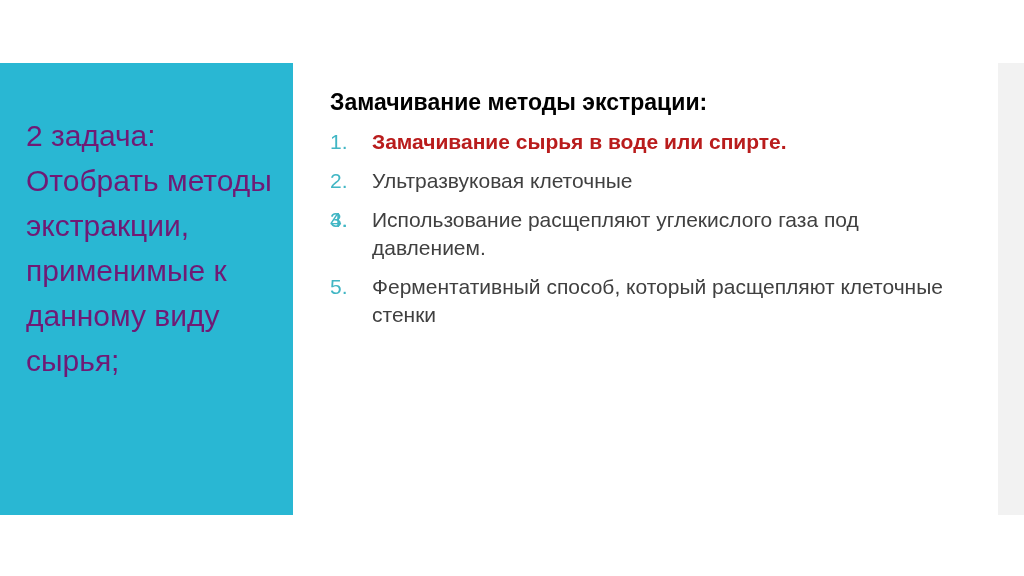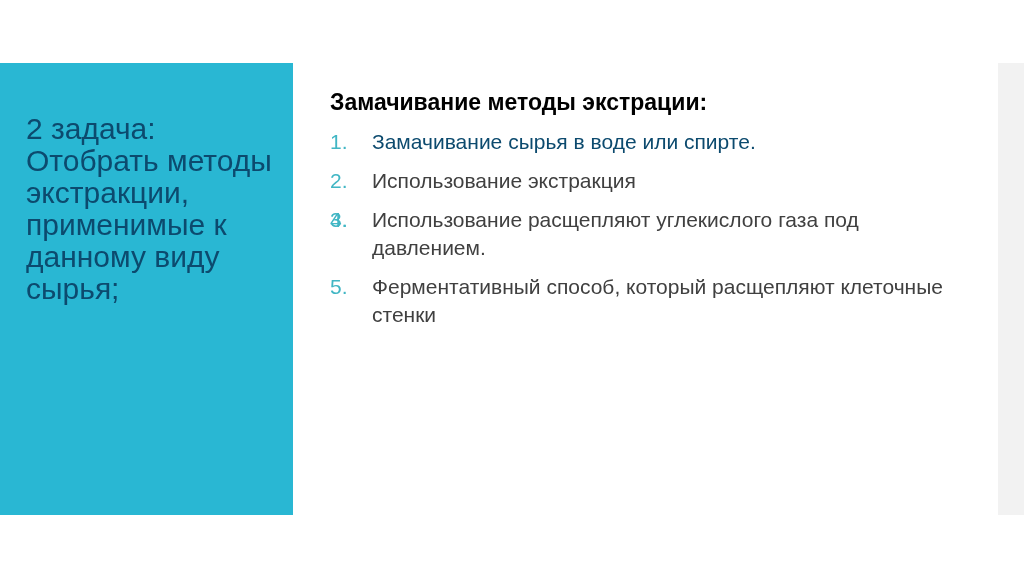--- a/index.html
+++ b/index.html
@@ -28,22 +28,22 @@
     height: 452px;
     background: #29b7d3;
     box-sizing: border-box;
   }
   .title-text {
     position: absolute;
     left: 26px;
     top: 50px;
     width: 250px;
     font-size: 30px;
-    line-height: 32px;
-    color: #0c4a6e;
+    line-height: 45px;
+    color: #701a75;
     font-family: "Liberation Sans", sans-serif;
     white-space: pre-line;
   }
   
   .right-strip {
     position: absolute;
     right: 0px;
     top: 63px;
     width: 26px;
     height: 452px;
@@ -83,22 +83,22 @@
     width: 32px;
     text-align: left;
     color: #41b6c4;
     font-size: 21px;
     line-height: 28px;
   }
   ol.method-list li.first .num {
     color: #41b6c4;
   }
   li.item-highlight .txt {
-    color: #0c4a6e;
-    font-weight: normal;
+    color: #b91c1c;
+    font-weight: bold;
   }
 </style>
 </head>
 <body>
 
 <div class="slide">
 
   <div class="title-panel">
     <div class="title-text">2 задача: Отобрать методы экстракции, применимые к данному виду сырья;</div>
   </div>
@@ -108,21 +108,21 @@
   <div class="content">
     <div class="content-heading">Замачивание методы экстрации:</div>
 
     <ol class="method-list">
       <li class="first item-highlight">
         <span class="num">1.</span>
         <span class="txt">Замачивание сырья в воде или спирте.</span>
       </li>
       <li>
         <span class="num">2.</span>
-        <span class="txt">Использование экстракция</span>
+        <span class="txt">Ультразвуковая клеточные</span>
       </li>
       <li>
         <span class="num">3.</span>
       </li>
       <li>
         <span class="num">4.</span>
         <span class="txt"> Использование расщепляют углекислого газа под давлением.</span>
       </li>
       <li>
         <span class="num">5.</span>

